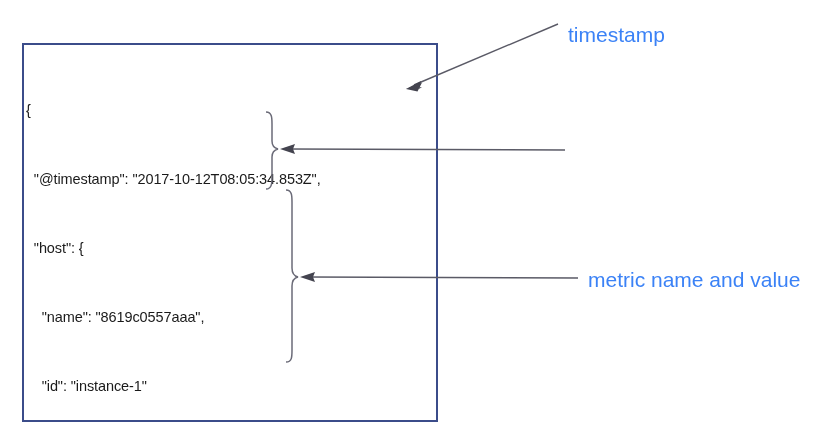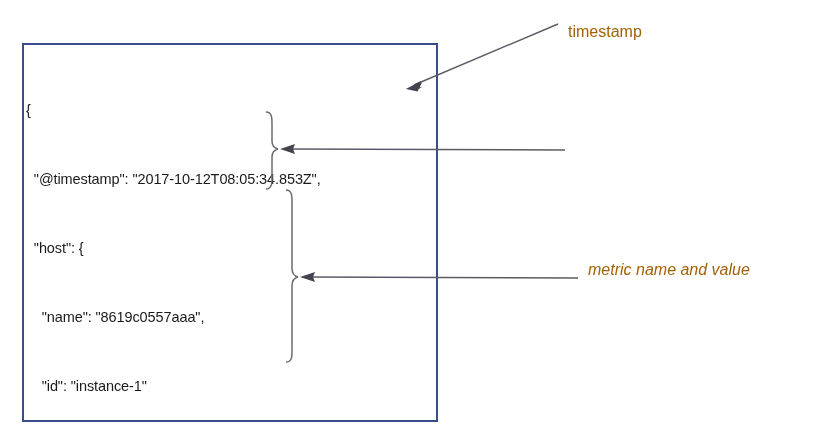--- a/index.html
+++ b/index.html
@@ -43,27 +43,27 @@
   .json-line {
     display: block;
     white-space: pre;
     height: 23px;
   }
 
   
   .annot-label {
     position: absolute;
     font-family: "Liberation Sans", sans-serif;
-    font-size: 16px;
-    color: #a16207;
+    font-size: 21px;
+    color: #3b82f6;
     white-space: nowrap;
   }
   #label-timestamp { left: 568px; top: 23px; }
   #label-dimensions { left: 570px; top: 139px; }
-  #label-metric { left: 588px; top: 261px; font-style: italic; }
+  #label-metric { left: 588px; top: 268px; }
 
   
   #overlay {
     position: absolute;
     left: 0; top: 0;
     width: 817px;
     height: 437px;
     pointer-events: none;
   }
   .arrow-line {

